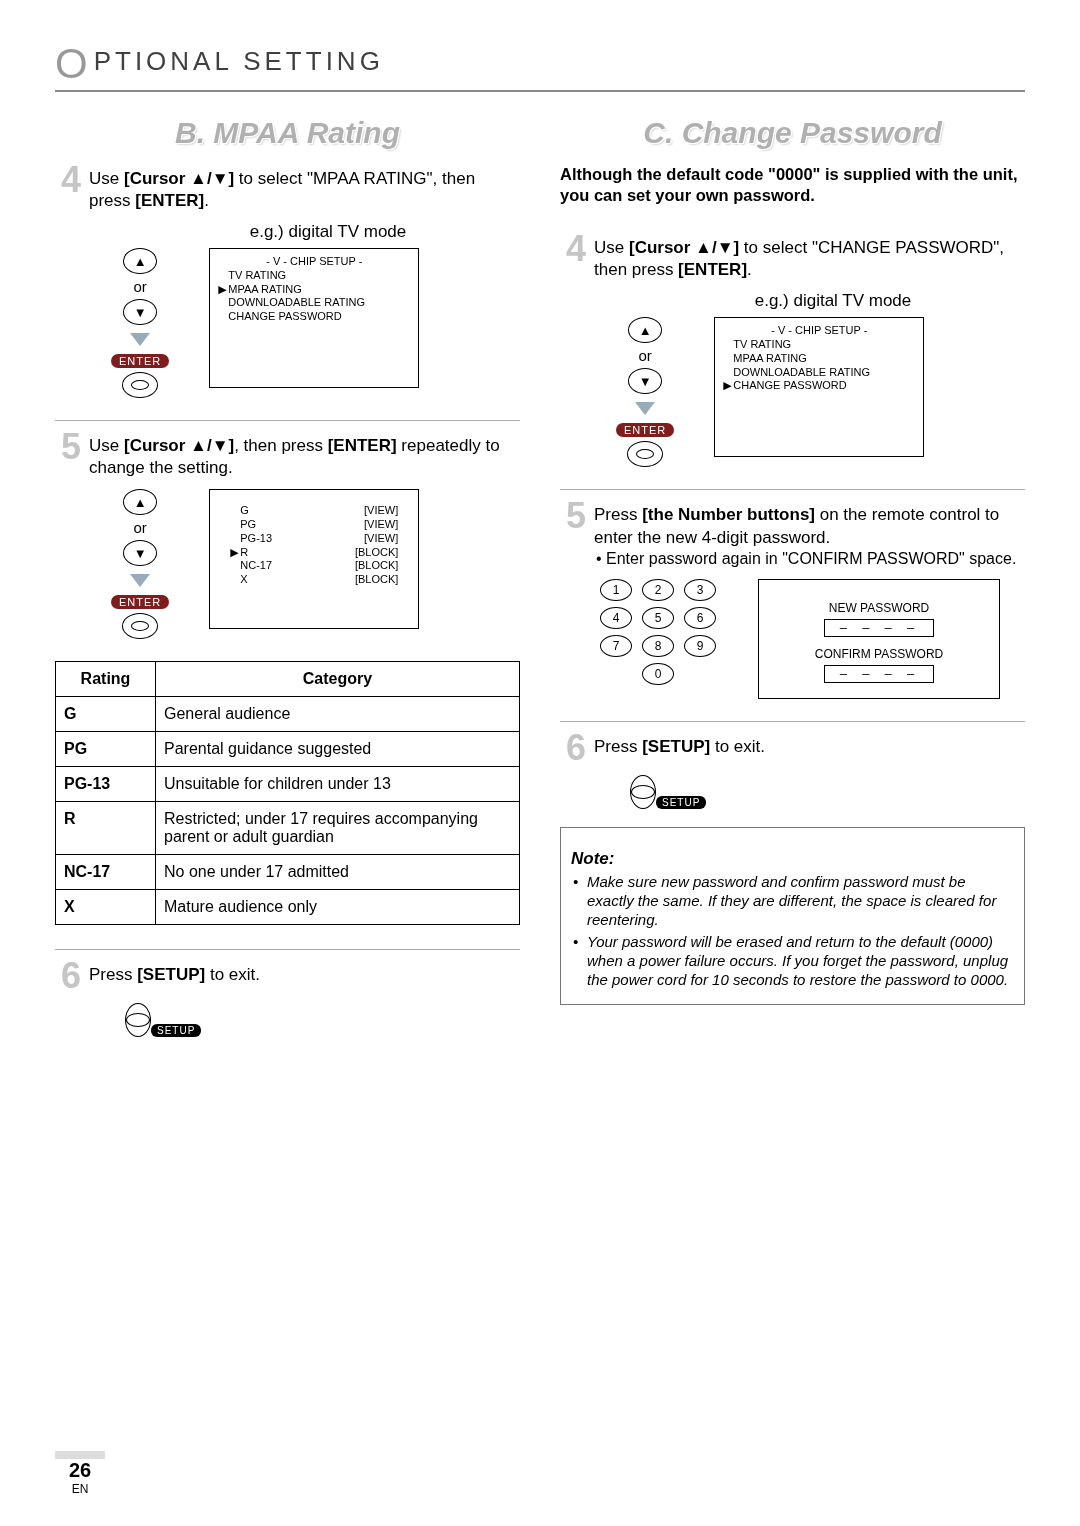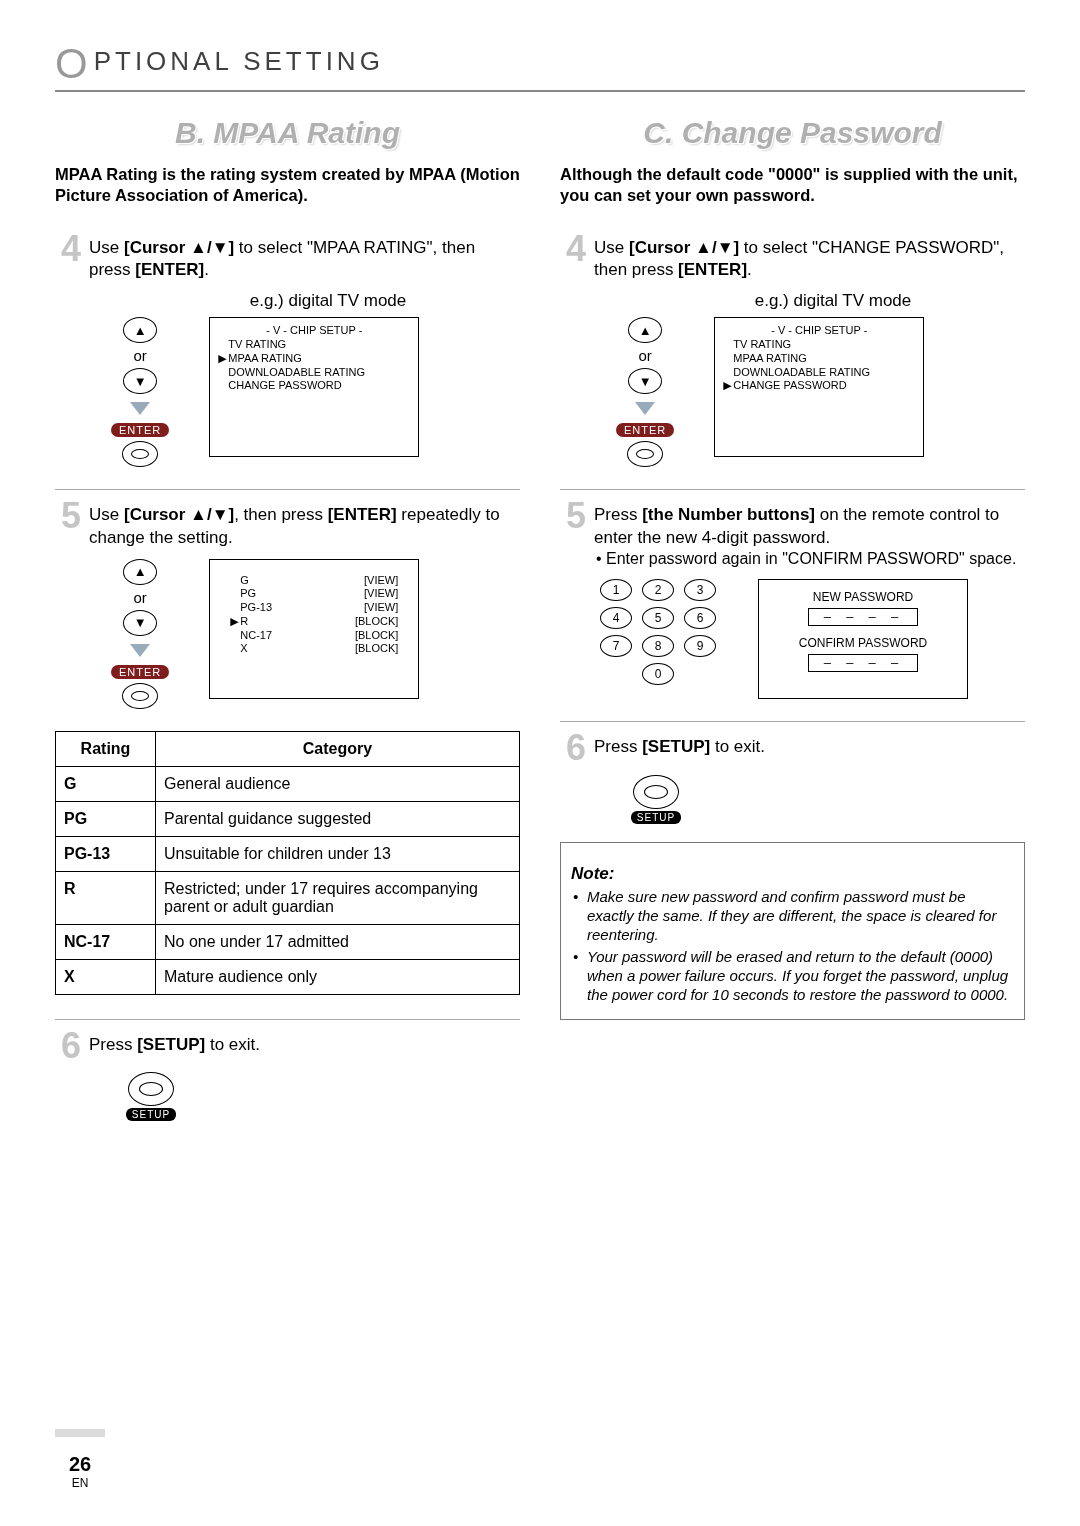--- a/index.html
+++ b/index.html
@@ -144,21 +144,21 @@
   }
   .rating-table th, .rating-table td {
     border: 1px solid #000;
     padding: 8px 8px;
     text-align: left;
     vertical-align: top;
   }
   .rating-table th { text-align: center; }
   .rating-table td:first-child { font-weight: 700; width: 100px; }
   .setup-btn-block {
-    display: flex; flex-direction: column; align-items: center;
+    display: flex; flex-direction: row; align-items: flex-end;
     margin: 8px 16px 0 70px;
     width: 52px;
   }
   .setup-btn {
     width: 46px; height: 34px;
     border: 1.5px solid #000;
     border-radius: 50%;
     display:flex;align-items:center;justify-content:center;
     position:relative;
   }
@@ -176,23 +176,23 @@
   }
   .keypad { display:grid; grid-template-columns: repeat(3,34px); gap:6px 8px; }
   .keypad .zero { grid-column: 2; }
   .kbtn {
     width:32px; height:22px; border:1.2px solid #000; border-radius:50%;
     display:flex;align-items:center;justify-content:center;
     font-size:12px;
   }
   .pw-panel {
     border:1.5px solid #000;
-    width:210px; height:120px;
+    width:242px; height:120px;
     font-size:12px; text-align:center;
-    padding:10px 6px;
+    padding:21px 6px;
   }
   .pw-box {
     border:1px solid #000;
     width:110px; margin: 4px auto 10px;
     font-size:12px; letter-spacing:4px;
     padding:1px 0;
     font-family: monospace;
   }
   .note-box {
     border:1px solid #777;
@@ -200,44 +200,43 @@
     font-size:15px;
     font-style: italic;
     line-height:1.25;
     margin-top:18px;
   }
   .note-box .note-head { font-weight:700; font-style:italic; font-size:17px; margin-bottom:4px; }
   .note-box ul { list-style: none; padding-left: 16px; }
   .note-box li { position:relative; margin-bottom:4px; }
   .note-box li::before { content:"•"; position:absolute; left:-14px; top:0; }
   .page-num-block {
-    position:absolute; bottom:36px; left:55px;
+    position:absolute; bottom:30px; left:55px;
     text-align:center;
     border-top: 8px solid #dcdcdc;
     width: 50px;
-    padding-top: 16px;
+    padding-top: 0;
   }
   .page-num-block .pn { font-weight:700; font-size:20px; }
   .page-num-block .en { font-size:12px; }
   .step hr, .col hr { border:none; border-top:1px solid #aaa; margin: 4px 0 10px; }
   ul.sub { list-style:none; padding-left:16px; font-size:16px; }
   ul.sub li::before { content:"• "; margin-left:-14px; }
 </style>
 </head>
 <body>
 
 <div class="page-header">
   <span class="o-cap">O</span><span class="rest">PTIONAL   SETTING</span>
 </div>
 
 <div class="columns">
 
   <div class="col">
     <div class="section-title">B.  MPAA Rating</div>
-    <div class="intro">MPAA Rating is the rating system created by MPAA (Motion Picture Association of America).</div>
 
     <div class="step">
       <div class="step-num">4</div>
       <div class="step-body">
         <span>Use </span><b>[Cursor ▲/▼]</b><span> to select "MPAA RATING", then press </span><b>[ENTER]</b><span>.</span>
       </div>
     </div>
 
     <div class="eg-label">e.g.) digital TV mode</div>
     <div class="diagram-row">

